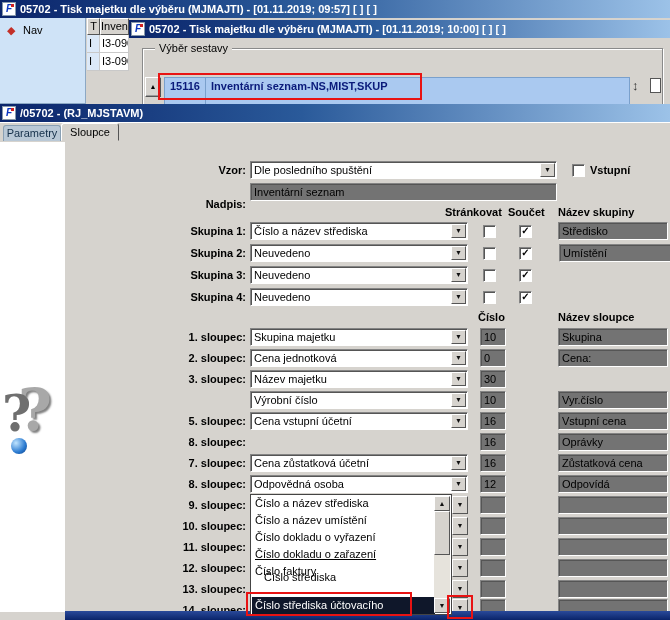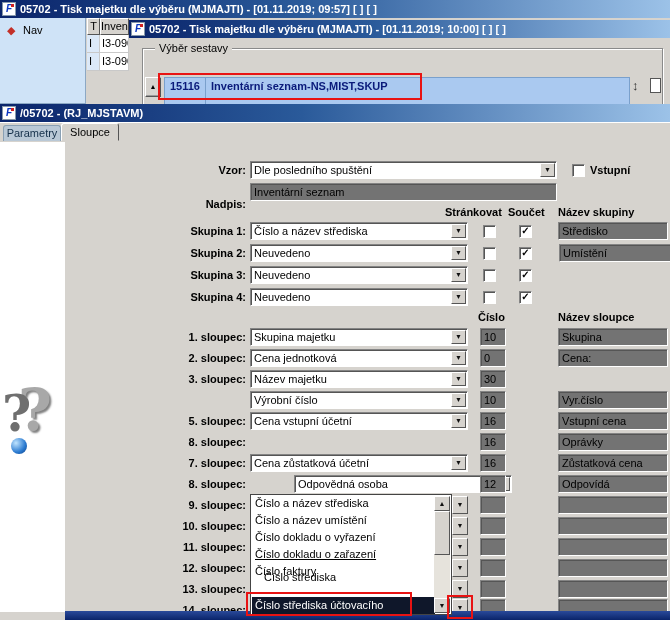--- a/index.html
+++ b/index.html
@@ -229,21 +229,21 @@
     <div class="combo" style="left:250px;top:350px;width:218px;">
         <span class="cval">Cena zůstatková účetní</span>
         <span class="cbtn">
           <i>▼</i>
         </span>
       </div>
     <div class="field" style="left:480px;top:350px;width:26px;">16</div>
     <div class="field" style="left:558px;top:350px;width:110px;">Zůstatková cena</div>
 
     <div class="flabel" style="top:371px;">8. sloupec:</div>
-    <div class="combo" style="left:250px;top:371px;width:218px;margin-left:44px;">
+    <div class="combo" style="left:250px;top:371px;width:218px;">
         <span class="cval">Odpovědná osoba</span>
         <span class="cbtn">
           <i>▼</i>
         </span>
       </div>
     <div class="field" style="left:480px;top:371px;width:26px;">12</div>
     <div class="field" style="left:558px;top:371px;width:110px;">Odpovídá</div>
 
     <div class="flabel" style="top:392px;">9. sloupec:</div>
     <div class="abtn" style="left:452px;top:392px;">

